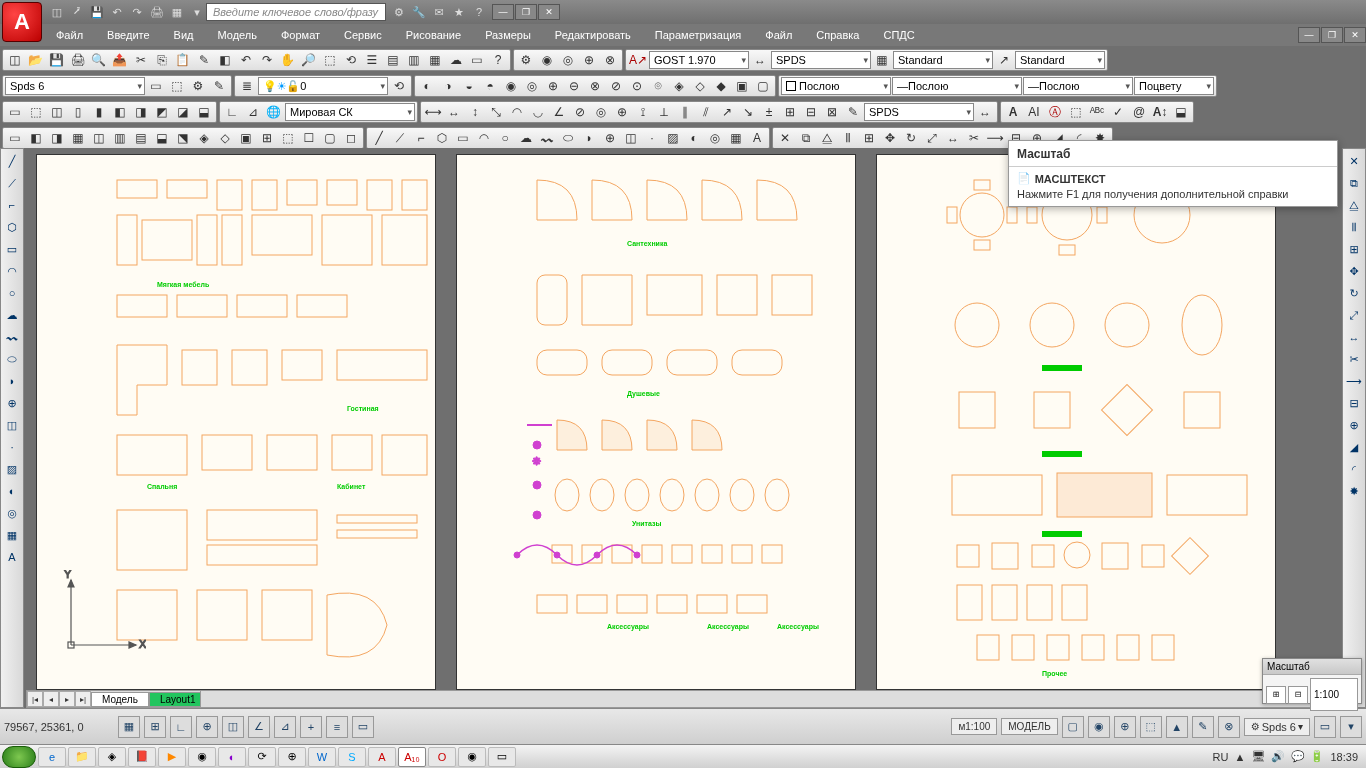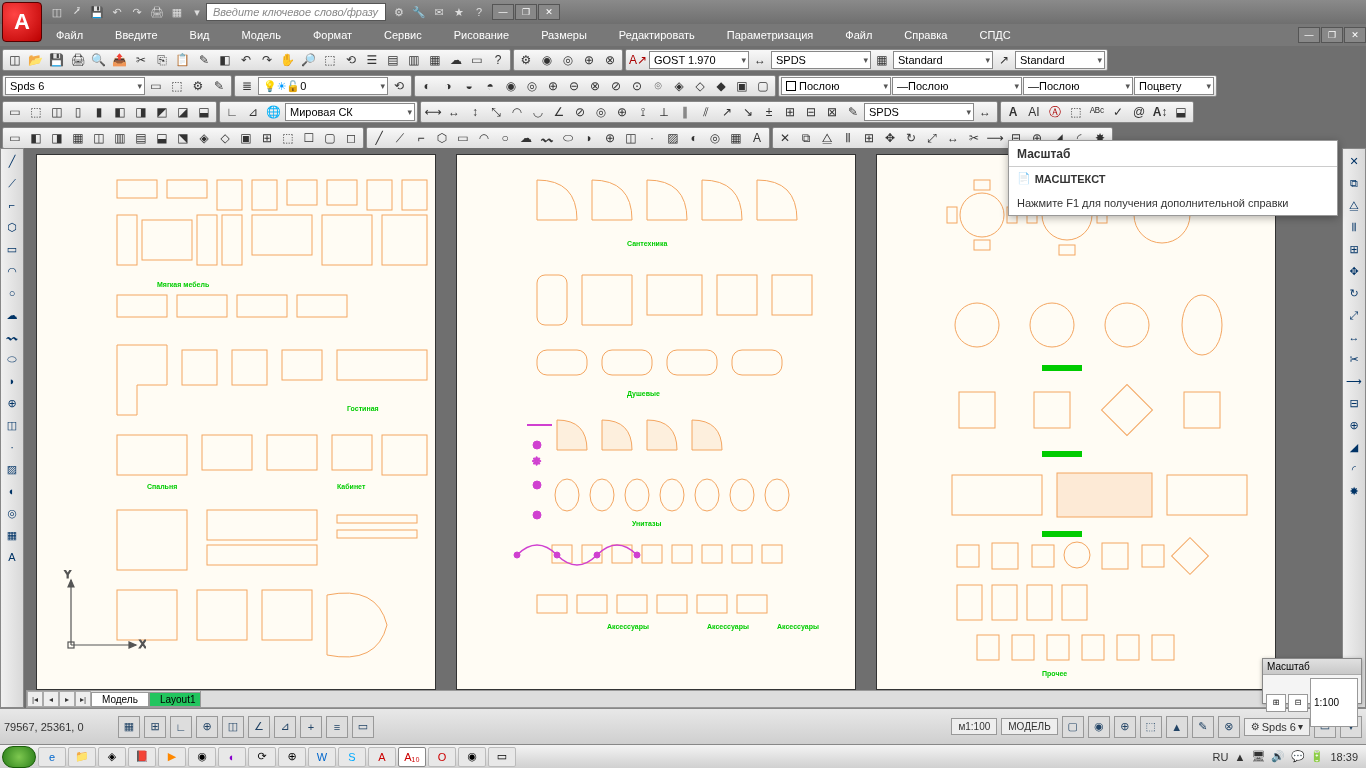--- a/index.html
+++ b/index.html
@@ -4,21 +4,21 @@
 <style>
 *{box-sizing:border-box;margin:0;padding:0;font-family:"Segoe UI",Tahoma,sans-serif;font-size:11px;user-select:none}
 body{width:1366px;height:768px;overflow:hidden;background:#6f6f6f;position:relative}
 .titlebar{height:24px;background:linear-gradient(#8a8a8a,#6f6f6f);display:flex;align-items:center;color:#fff;padding:0 4px}
 .qat{display:flex;gap:2px;align-items:center}
 .qat-btn{width:18px;height:18px;display:flex;align-items:center;justify-content:center;color:#ddd;border:1px solid transparent;border-radius:2px}
 .title-center{flex:1;text-align:center;font-size:12px}
 .search-box{background:#fff;color:#888;font-style:italic;padding:1px 6px;border:1px solid #555;width:180px;height:18px;line-height:14px}
 .win-btns{display:flex;gap:1px;margin-left:4px}
 .win-btn{width:22px;height:16px;background:#888;border:1px solid #555;display:flex;align-items:center;justify-content:center;color:#fff;font-size:9px}
-.menubar{height:22px;background:#787878;display:flex;align-items:center;padding-left:44px;gap:8px;color:#fff}
+.menubar{height:22px;background:#787878;display:flex;align-items:center;padding-left:44px;gap:0;color:#fff}
 .menubar .mi{padding:3px 12px}
 .app-logo{position:absolute;left:2px;top:2px;width:40px;height:40px;background:radial-gradient(circle at 30% 30%,#f44,#b00);border-radius:4px;color:#fff;display:flex;align-items:center;justify-content:center;font-size:22px;font-weight:bold;z-index:5;border:1px solid #500}
 .doc-win-btns{display:flex;gap:1px;margin-left:auto}
 .toolbar-area{background:#6f6f6f;padding:2px;display:flex;flex-wrap:wrap;gap:2px;align-content:flex-start}
 .tb-row{display:flex;gap:2px;width:100%;height:24px;align-items:center}
 .tb-group{background:linear-gradient(#f8f8f8,#e0e0e0);border:1px solid #888;border-radius:2px;display:flex;align-items:center;padding:1px 2px;gap:1px;height:22px}
 .tb-btn{width:20px;height:18px;display:flex;align-items:center;justify-content:center;border:1px solid transparent;border-radius:2px;color:#333;font-size:12px}
 .tb-combo{background:#fff;border:1px solid #888;height:18px;padding:0 14px 0 4px;position:relative;min-width:60px;display:flex;align-items:center;color:#000}
 .tb-combo::after{content:"▾";position:absolute;right:2px;color:#555;font-size:9px}
 .canvas-area{position:absolute;left:0;right:0;top:148px;bottom:60px;background:#6f6f6f}
@@ -45,21 +45,21 @@
 .task-btn{width:28px;height:20px;background:#e8e8e8;border:1px solid #bbb;border-radius:2px;display:flex;align-items:center;justify-content:center;font-size:11px}
 .tray{margin-left:auto;display:flex;align-items:center;gap:6px;padding-right:6px;color:#333;font-size:10px}
 .tooltip{position:absolute;right:28px;top:140px;width:330px;background:#fff;border:1px solid #999;box-shadow:0 2px 8px rgba(0,0,0,.3);z-index:20;padding:6px 8px;font-size:11px;color:#333}
 .tooltip .tt-title{font-weight:bold;font-size:12px;margin-bottom:3px}
 .tooltip .tt-sep{border-top:1px solid #ccc;margin:5px -8px}
 .tooltip .tt-cmd{font-weight:bold;display:flex;align-items:center;gap:4px}
 .scale-panel{position:absolute;right:4px;bottom:64px;width:100px;height:46px;background:#f4f4f4;border:1px solid #888;z-index:15;box-shadow:0 1px 4px rgba(0,0,0,.3)}
 .scale-panel .sp-title{background:linear-gradient(#e0e0e0,#c8c8c8);padding:2px 4px;font-size:10px;border-bottom:1px solid #aaa}
 .scale-panel .sp-body{display:flex;align-items:center;gap:2px;padding:3px}
 .scale-panel .sp-btn{width:20px;height:18px;border:1px solid #999;background:#fff;font-size:8px;display:flex;align-items:center;justify-content:center}
-.scale-panel .sp-val{flex:1;border:1px solid #999;background:#fff;padding:18px 3px;font-size:10px}
+.scale-panel .sp-val{flex:1;border:1px solid #999;background:#fff;padding:10px 3px;font-size:10px}
 svg{display:block}
 </style>
 </head>
 <body>
 
 <div class="app-logo">A</div>
 
 <div class="titlebar">
   <div class="qat" style="margin-left:44px">
     <div class="qat-btn">◫</div>
@@ -599,21 +599,21 @@
   <div class="hscroll"></div>
 </div>
 
 <div class="tooltip">
   <div class="tt-title">Масштаб</div>
   <div class="tt-sep"></div>
   <div class="tt-cmd">
     <span>📄</span>
     <span>МАСШТЕКСТ</span>
   </div>
-  <div style="margin-top:12px">Нажмите F1 для получения дополнительной справки</div>
+  <div style="margin-top:3px">Нажмите F1 для получения дополнительной справки</div>
 </div>
 
 <div class="scale-panel">
   <div class="sp-title">Масштаб</div>
   <div class="sp-body">
     <div class="sp-btn">⊞</div>
     <div class="sp-btn">⊟</div>
     <div class="sp-val">1:100</div>
   </div>
 </div>

